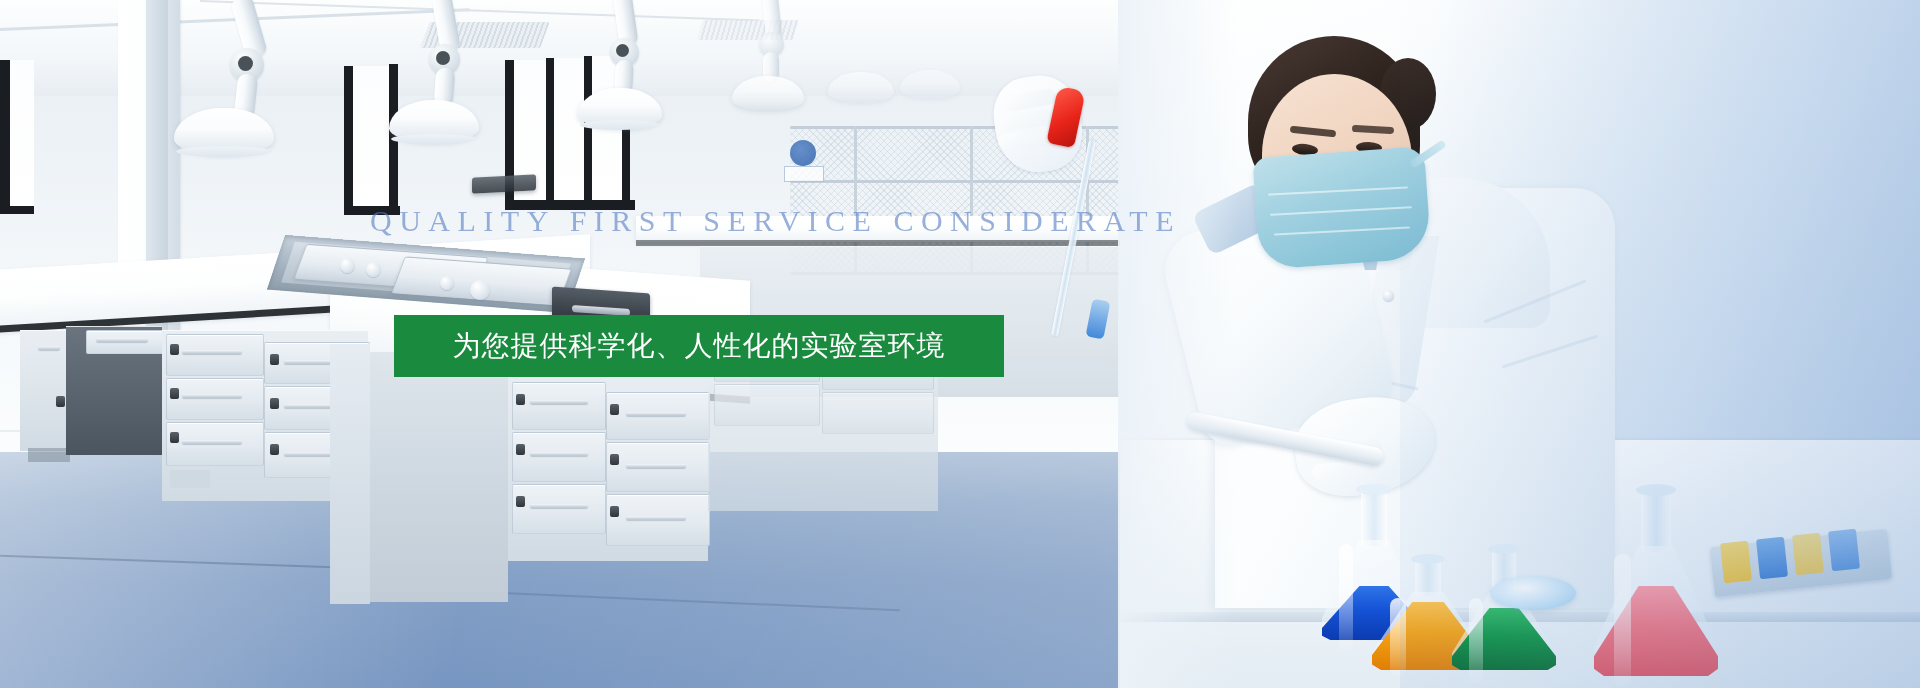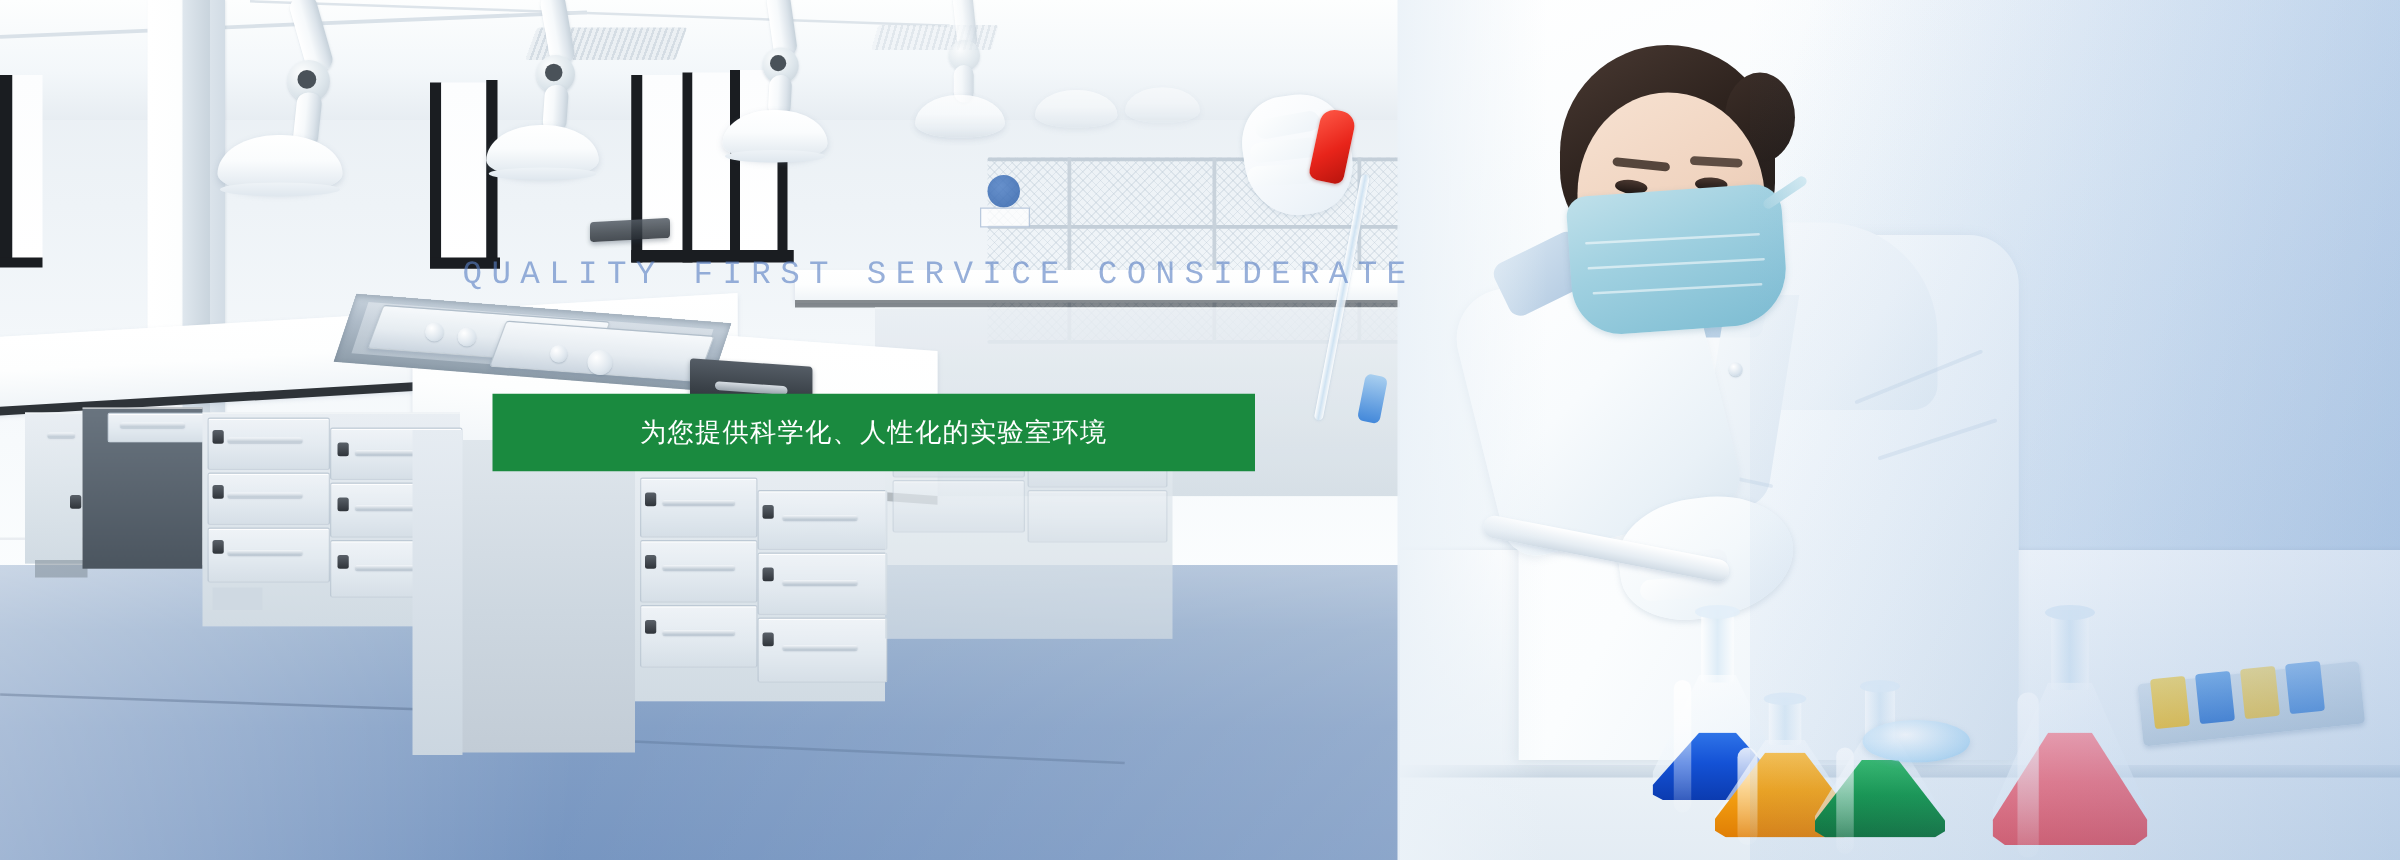--- a/index.html
+++ b/index.html
@@ -237,38 +237,38 @@
     background:linear-gradient(180deg,#dce6ef,#c2d1de);box-shadow:0 2px 4px rgba(110,135,165,.3);}
   .tube{position:absolute;border-radius:3px;}
   .spatula{position:absolute;left:1185px;top:430px;width:200px;height:18px;border-radius:9px;
     background:linear-gradient(180deg,#ffffff,#e6edf3 60%,#cfdae4 100%);
     transform:rotate(11deg);box-shadow:0 2px 4px rgba(120,145,175,.25);}
 
   
   .overlay{position:absolute;inset:0;}
   .eng{
     position:absolute;left:370px;top:204px;
-    font-family:Liberation Mono, monospace;
-    font-size:26px;letter-spacing:7.5px;white-space:nowrap;
+    font-family:Liberation Serif, serif;
+    font-size:30px;letter-spacing:7.5px;white-space:nowrap;
     color:#5a80c4;opacity:.62;
   }
   .cn-head{
     position:absolute;left:592px;top:248px;
     font-family:"DejaVu Sans","Liberation Sans",sans-serif;
     font-weight:bold;font-size:56px;letter-spacing:2px;white-space:nowrap;
     color:#1a52b0;
     text-shadow:0 1px 2px rgba(255,255,255,.55);
   }
   .greenbar{
     position:absolute;left:394px;top:315px;width:610px;height:62px;
     background:#1a8a3f;
     display:flex;align-items:center;justify-content:center;
   }
   .greenbar span{
-    color:#ffffff;font-size:21px;letter-spacing:1px;white-space:nowrap;
+    color:#ffffff;font-size:28px;letter-spacing:1px;white-space:nowrap;
     font-family:"DejaVu Sans","Liberation Sans",sans-serif;
   }
 
   
   .rightwash{position:absolute;left:1400px;top:0;width:520px;height:688px;
     background:linear-gradient(110deg,rgba(150,185,225,0) 0%,rgba(120,162,214,.18) 55%,rgba(88,136,198,.30) 100%);
     pointer-events:none;}
   .seam{position:absolute;left:1118px;top:0;width:120px;height:688px;
     background:linear-gradient(90deg,rgba(235,242,248,.95),rgba(235,242,248,0));
     pointer-events:none;}

